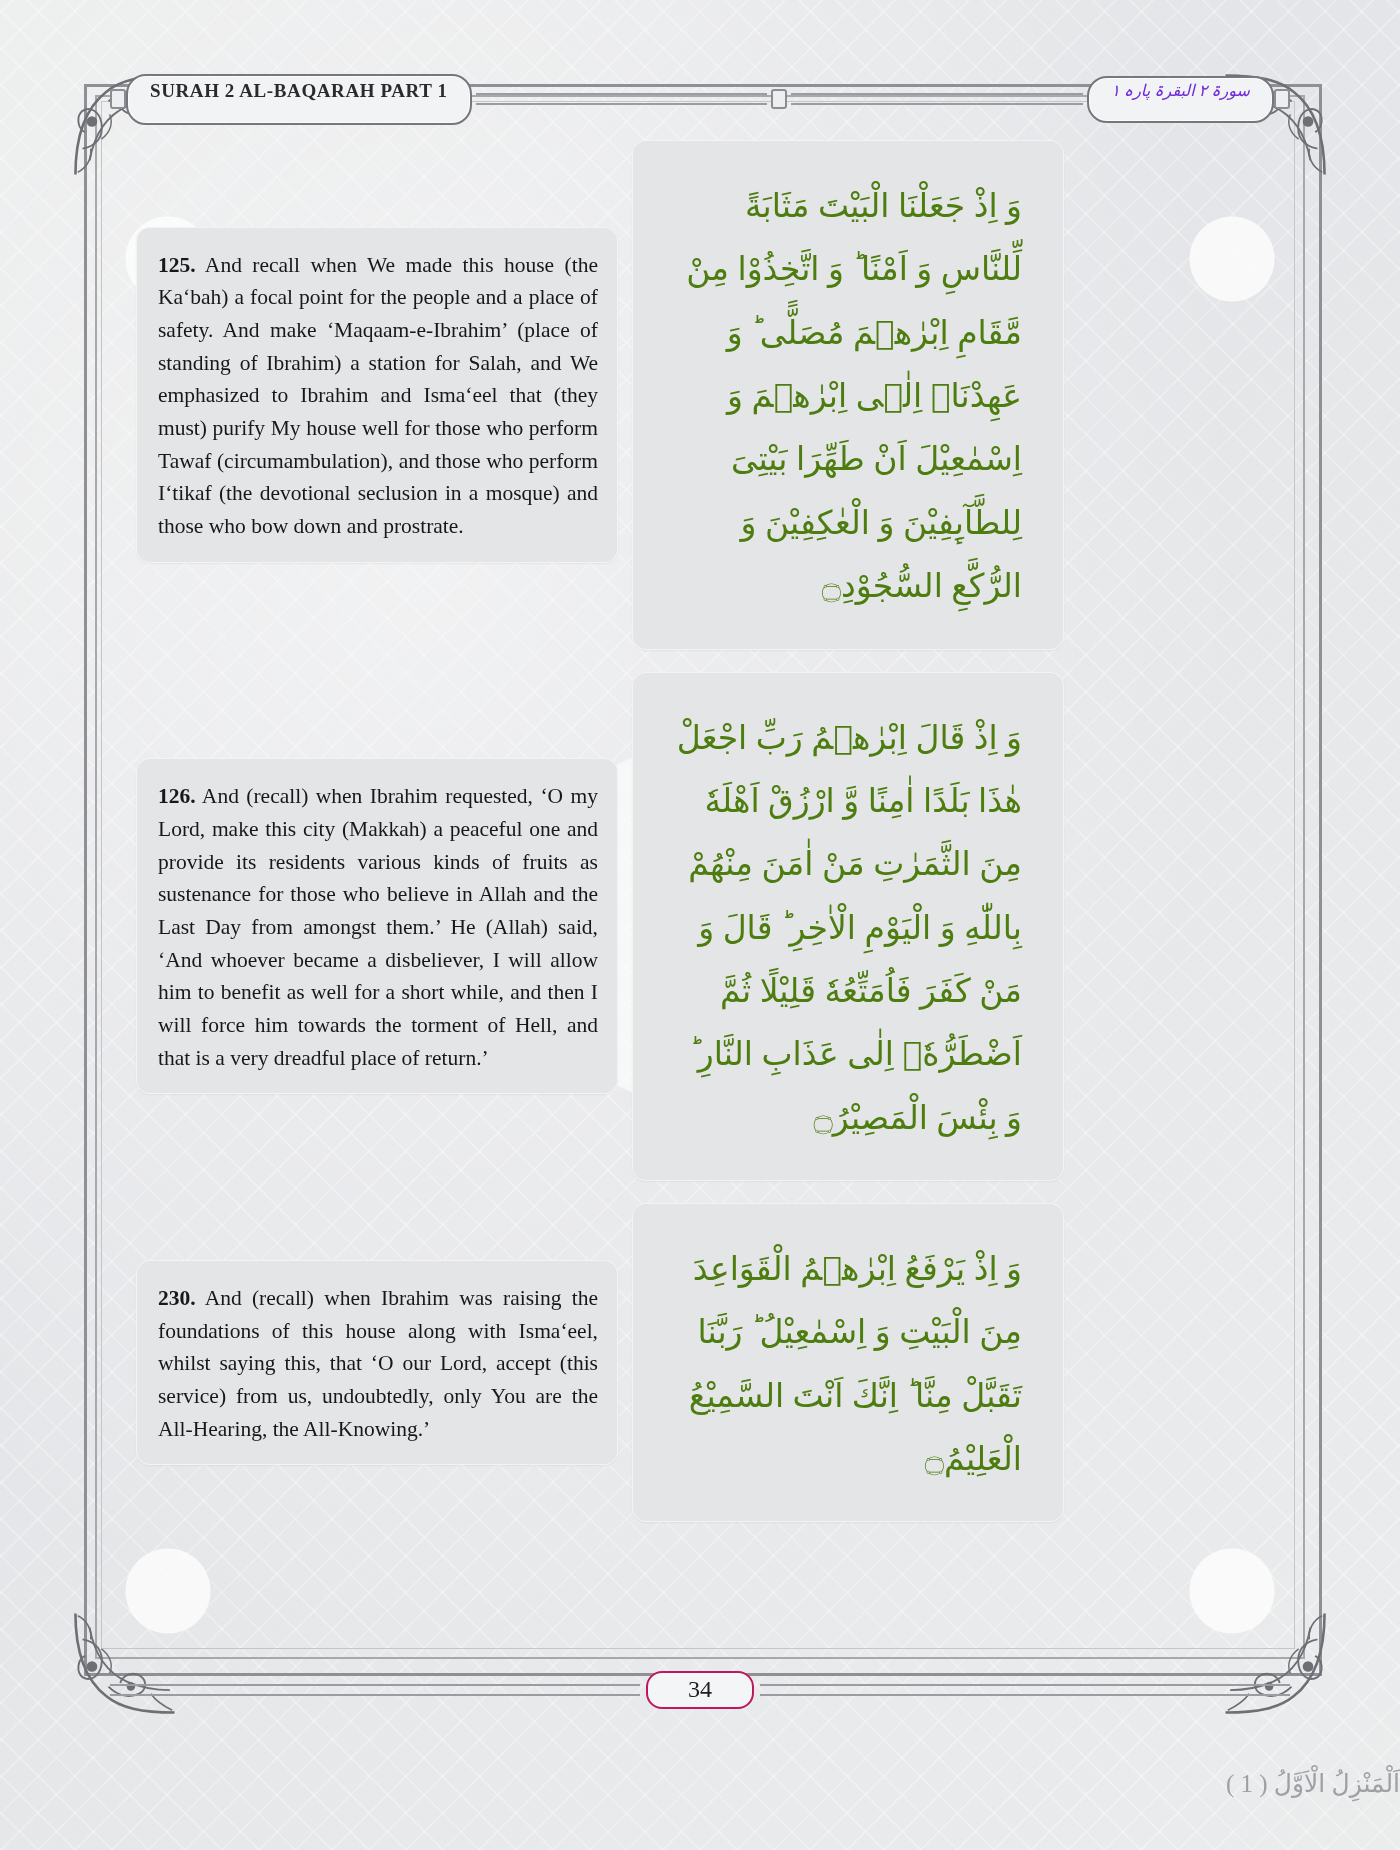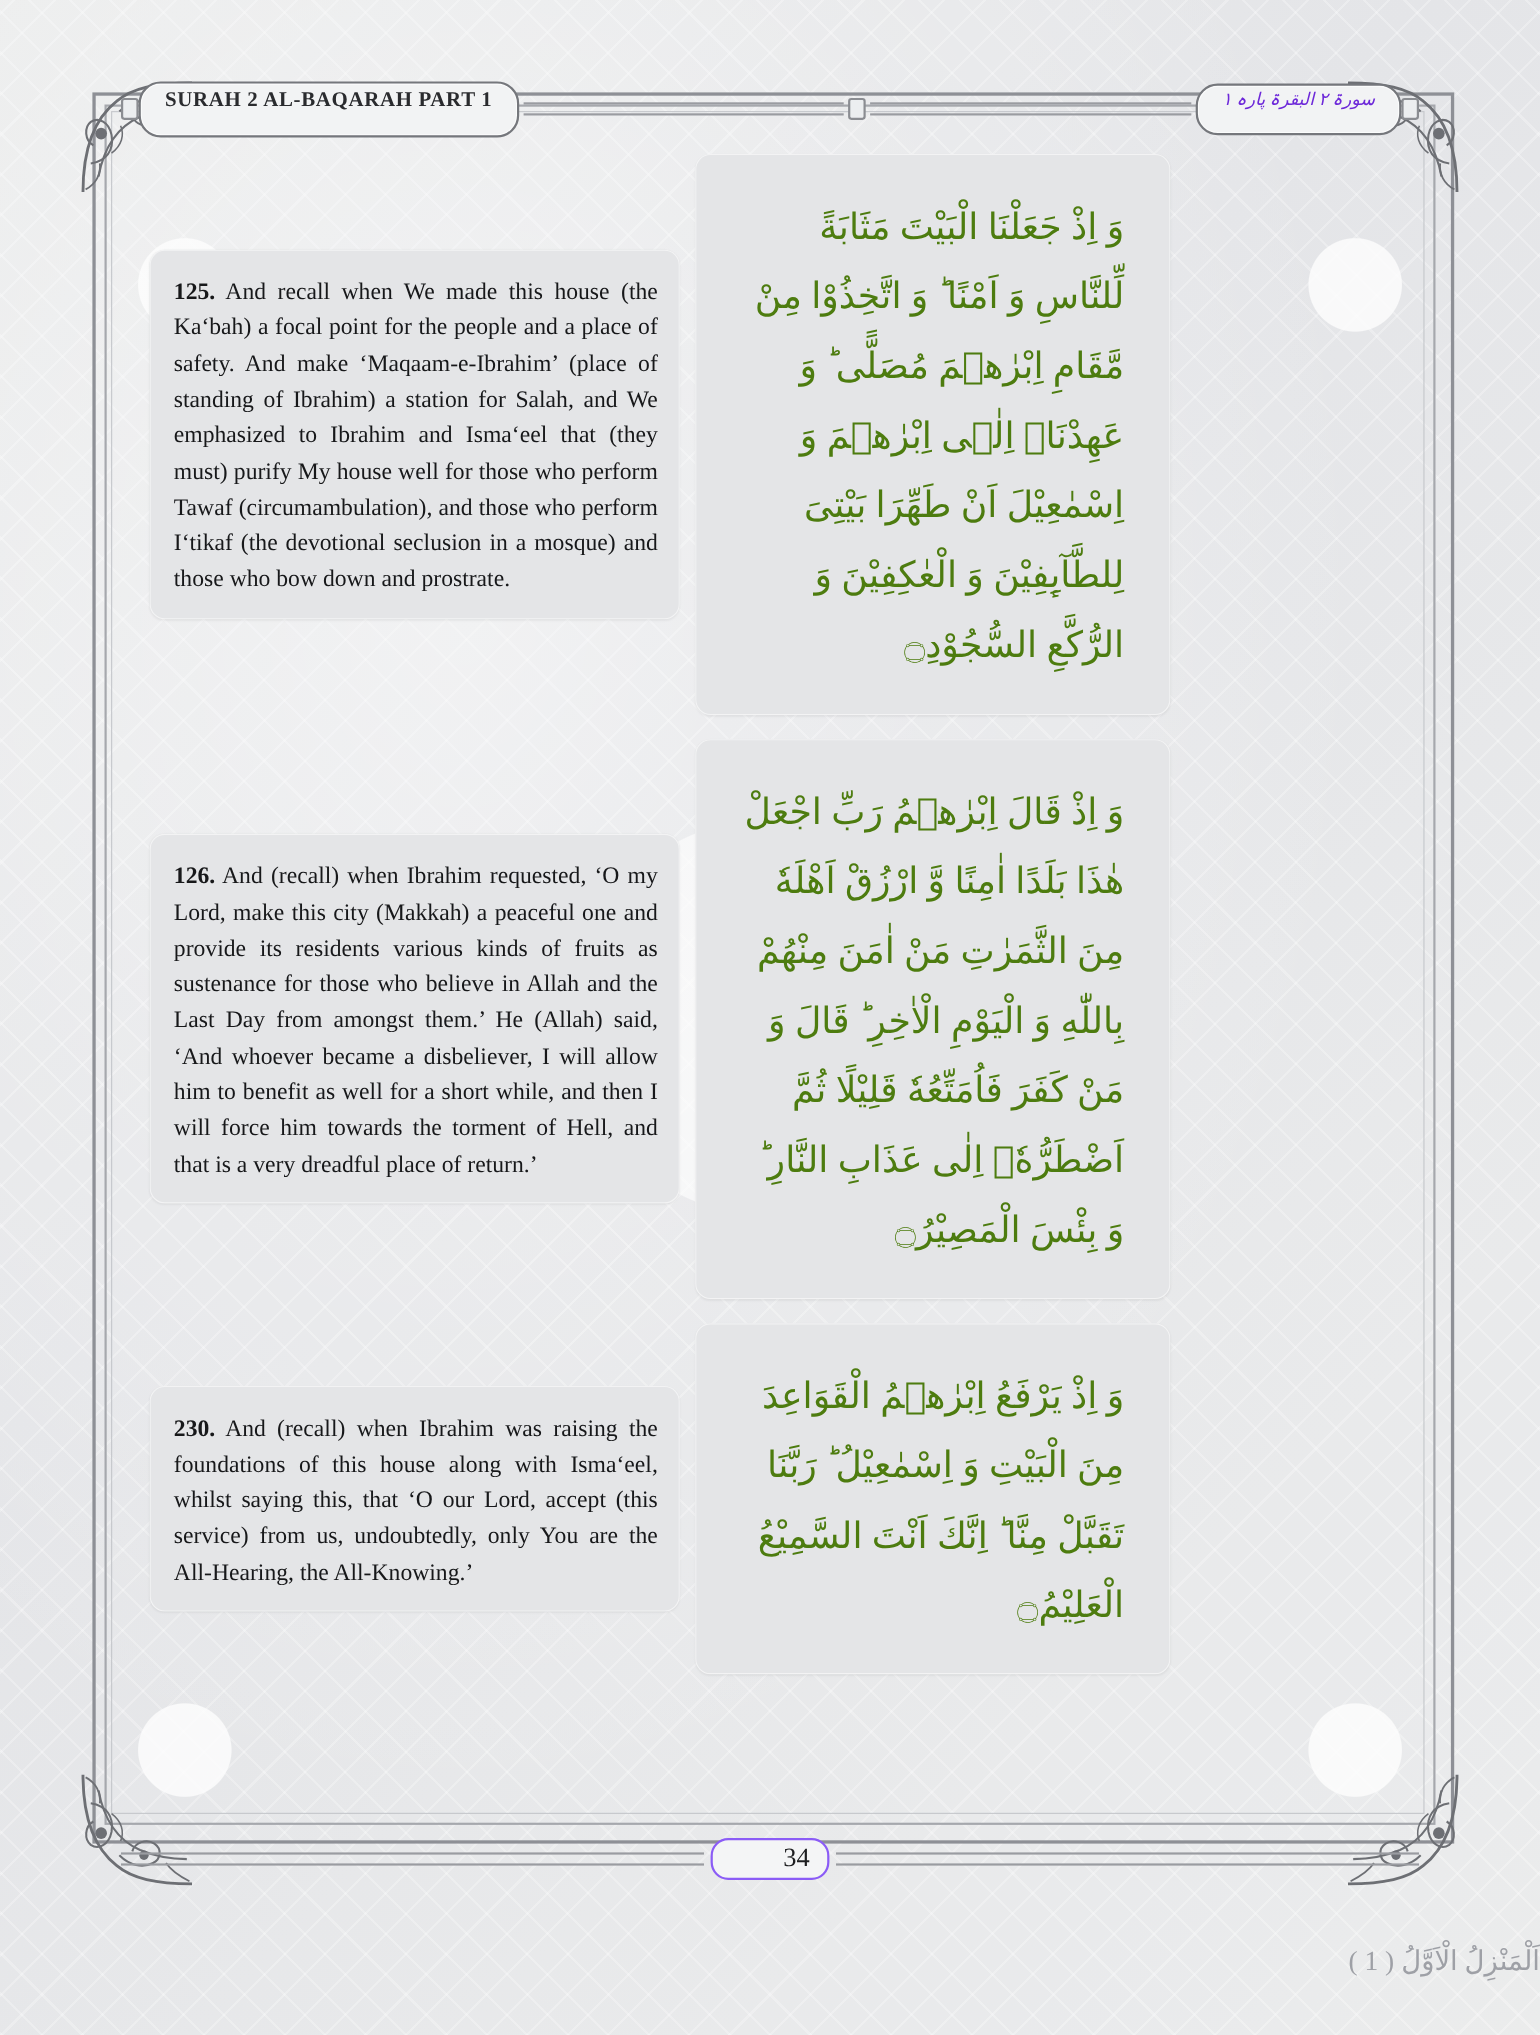--- a/index.html
+++ b/index.html
@@ -195,24 +195,24 @@
   }
   .footer-rail {
     flex: 1 1 auto;
     height: 8px;
     border-top: 2px solid #9a9ca1;
     border-bottom: 2px solid #9a9ca1;
   }
   .page-number {
     flex: 0 0 auto;
     background: #f4f5f6;
-    border: 2px solid #8b5cf6;
+    border: 2px solid #be185d;
     border-radius: 16px;
     min-width: 72px;
-    text-align: right;
+    text-align: center;
     padding: 3px 16px 4px;
     font-size: 24px;
     color: #1d1e20;
     margin: 4px 6px;
   }
   .footer-bottom {
     position: absolute;
     left: 0;
     right: 0;
     bottom: 44px;

